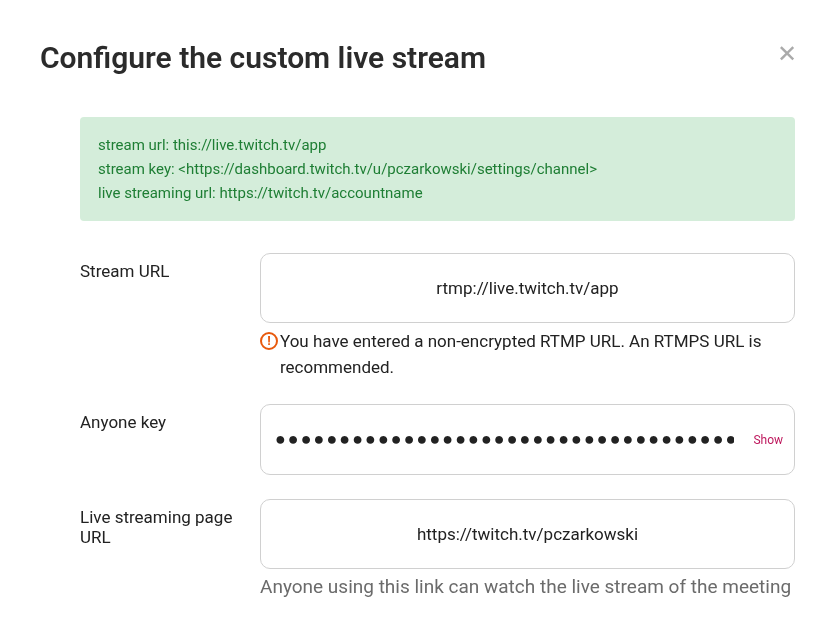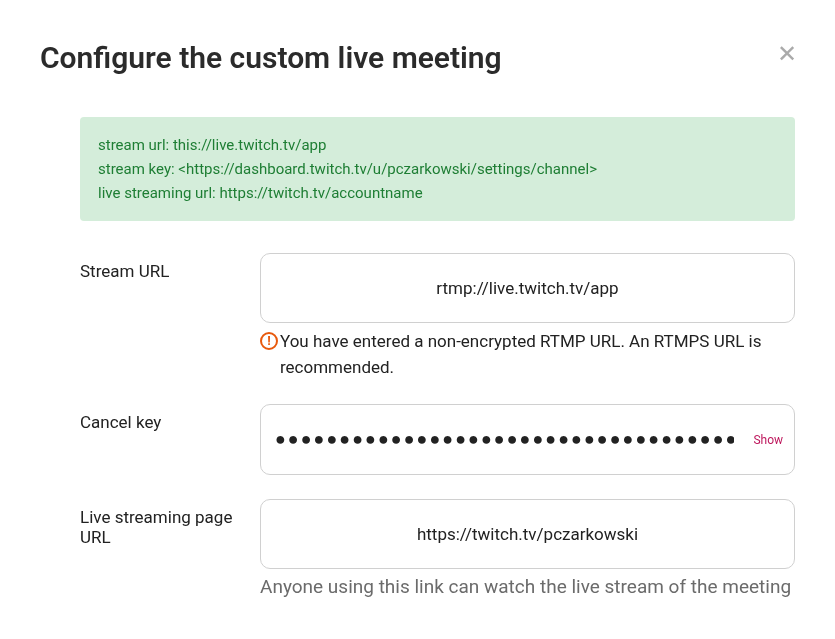--- a/index.html
+++ b/index.html
@@ -140,41 +140,41 @@
       color: #333;
       border-color: #d0d0d0;
     }
   </style>
 </head>
 <body>
 
 <div class="modal">
   <div class="close-btn">✕</div>
 
-  <h1 class="title">Configure the custom live meeting</h1>
+  <h1 class="title">Configure the custom live stream</h1>
 
   <div class="info-box">
     <div>stream url: this://live.twitch.tv/app</div>
     <div>stream key: &lt;https://dashboard.twitch.tv/u/pczarkowski/settings/channel&gt;</div>
     <div>live streaming url: https://twitch.tv/accountname</div>
   </div>
 
   <div class="form-row">
     <div class="form-label">Stream URL</div>
     <div class="form-field">
       <input type="text" class="text-input" value="rtmp://live.twitch.tv/app" style="">
       <div class="warning">
         <span class="warning-icon">!</span>
         <span>You have entered a non-encrypted RTMP URL. An RTMPS URL is recommended.</span>
       </div>
     </div>
   </div>
 
   <div class="form-row">
-    <div class="form-label">Cancel key</div>
+    <div class="form-label">Anyone key</div>
     <div class="form-field">
       <div class="key-wrapper">
         <input type="text" class="text-input key-input" value="●●●●●●●●●●●●●●●●●●●●●●●●●●●●●●●●●●●●●●●●●●" style="">
         <button class="show-btn">Show</button>
       </div>
     </div>
   </div>
 
   <div class="form-row">
     <div class="form-label">Live streaming page URL</div>

